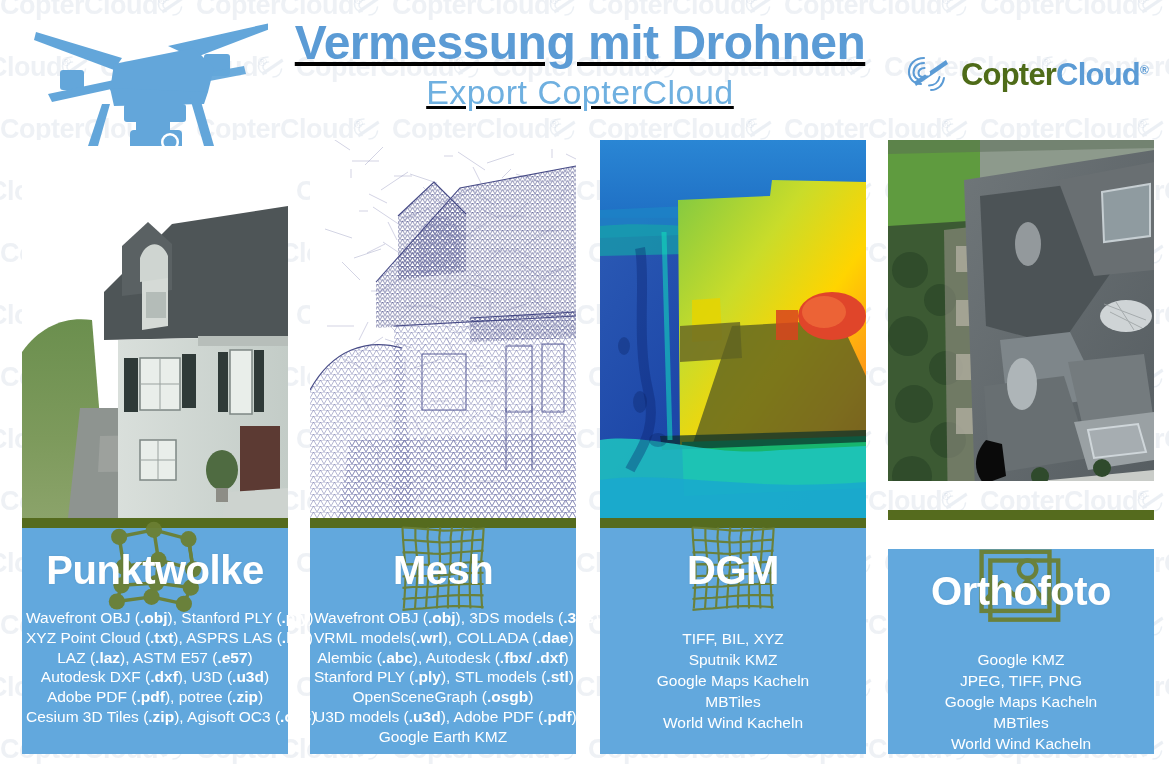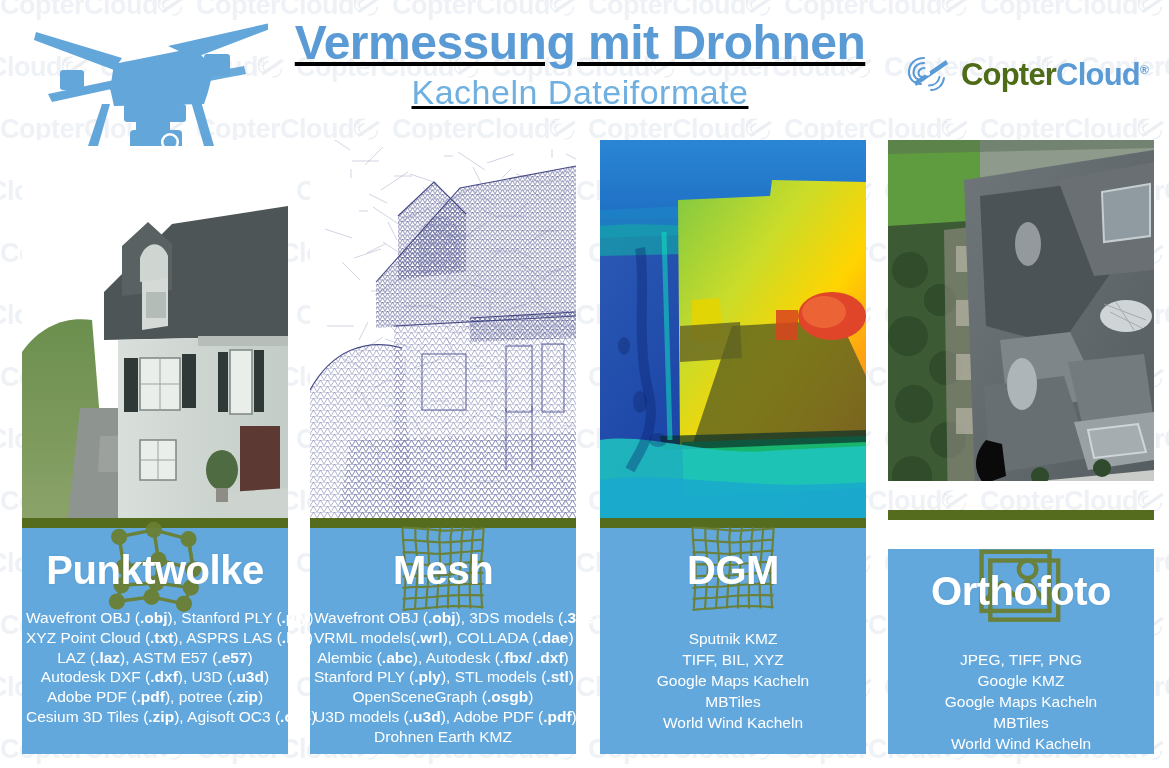--- a/index.html
+++ b/index.html
@@ -834,21 +834,21 @@
 
         <rect x="112" y="112" width="52" height="24" rx="4"></rect>
       </g>
       <circle cx="152" cy="124" r="9" fill="#ffffff"></circle>
       <circle cx="152" cy="124" r="6.5" fill="#63a6da"></circle>
     </svg>
   </div>
 
   <div class="titles">
     <div class="title-main">Vermessung mit Drohnen</div>
-    <div class="title-sub">Kacheln Dateiformate</div>
+    <div class="title-sub">Export CopterCloud</div>
   </div>
 
   <div class="logo">
     <span class="logo-mark">
       <svg viewBox="0 0 46 44" width="46" height="44">
         <g fill="none" stroke="#5b9bd5" stroke-width="2.1" stroke-linecap="round">
           <path d="M19 6 C10 6 4 12 4 20 C4 27 9 32 16 32"></path>
           <path d="M19 11 C12.5 11 8.5 15 8.5 20.5 C8.5 25 12 28 16.5 28"></path>
           <path d="M19.5 16 C16 16 13.5 18 13.5 21 C13.5 23.5 15.5 25 18 25"></path>
         </g>
@@ -1167,21 +1167,21 @@
             </svg></span>
           <div class="card-title">Mesh</div>
         </div>
         <div class="card-list">
           <div>Wavefront OBJ (<b>.obj</b>), 3DS models (<b>.3ds</b>)</div>
           <div>VRML models(<b>.wrl</b>), COLLADA (<b>.dae</b>)</div>
           <div>Alembic (<b>.abc</b>), Autodesk (<b>.fbx/ .dxf</b>)</div>
           <div>Stanford PLY (<b>.ply</b>), STL models (<b>.stl</b>)</div>
           <div>OpenSceneGraph (<b>.osgb</b>)</div>
           <div>U3D models (<b>.u3d</b>), Adobe PDF (<b>.pdf</b>)</div>
-          <div>Drohnen Earth KMZ</div>
+          <div>Google Earth KMZ</div>
         </div>
       </div>
     </div>
     <div class="card card-3">
       <div class="card-image">
         <div class="img-dgm"><svg viewBox="0 0 266 378" width="266" height="378" preserveAspectRatio="none">
             <defs>
               <linearGradient id="gBlue" x1="0" y1="0" x2="1" y2="1">
                 <stop offset="0%" stop-color="#2f5fb8"></stop>
                 <stop offset="50%" stop-color="#1d47a8"></stop>
@@ -1240,22 +1240,22 @@
               <path d="M 63.68573538389386 7 L 62.492105425205125 16.5 L 62.30104670042897 26 L 61.81044293120677 35.5 L 61.03151259024474 45 L 60.3422770336092 54.5 L 59.95806570579374 64 L 59.87472694009713 73.5 L 60.05582783012292 83" fill="none" stroke="#6b7f33" stroke-width="2"></path>
               <path d="M 7 63.68391977503639 L 16.5 62.85169370659722 L 26 62.75252692589472 L 35.5 62.320849945613034 L 45 61.55563253480436 L 54.5 60.69539187376874 L 64 60.14192270446159 L 73.5 59.9168809170781 L 83 59.99237419743405" fill="none" stroke="#6b7f33" stroke-width="2"></path>
               <path d="M 73.54002175567726 7 L 72.59004979154807 16.5 L 72.10476067953898 26 L 71.36209747109426 35.5 L 70.41730949872593 45 L 70.08137908531117 54.5 L 70.0609188750945 64 L 70.30684408985174 73.5 L 70.7449930934002 83" fill="none" stroke="#6b7f33" stroke-width="2"></path>
               <path d="M 7 74.12124313702891 L 16.5 73.22449856675239 L 26 72.85726507571341 L 35.5 72.17879470833824 L 45 71.23707840979392 L 54.5 70.61423658339906 L 64 70.34447061094484 L 73.5 70.39964243877628 L 83 70.70791245722523" fill="none" stroke="#6b7f33" stroke-width="2"></path>
               <path d="M 83.12474198729987 7 L 82.6017137045287 16.5 L 81.91582491392761 26 L 81.06439021723112 35.5 L 80.13603011127456 45 L 80.21821858176361 54.5 L 80.56545704109801 64 L 81.09319791826408 73.5 L 81.70385944474117 83" fill="none" stroke="#6b7f33" stroke-width="2"></path>
               <path d="M 7 84.28875342955367 L 16.5 83.4497887389223 L 26 82.86457198724801 L 35.5 82.03183829157665 L 45 81.0420547489833 L 54.5 80.74155517346223 L 64 80.79228318857632 L 73.5 81.1201442757795 L 83 81.61914904448508" fill="none" stroke="#6b7f33" stroke-width="2"></path>
             </svg></span>
           <div class="card-title">DGM</div>
         </div>
         <div class="card-list sparse">
+          <div>TIFF, BIL, XYZ</div>
           <div>Sputnik KMZ</div>
-          <div>TIFF, BIL, XYZ</div>
           <div>Google Maps Kacheln</div>
           <div>MBTiles</div>
           <div>World Wind Kacheln</div>
         </div>
       </div>
     </div>
     <div class="card card-4">
       <div class="card-image">
         <div class="img-ortho"><svg viewBox="0 0 266 378" width="266" height="378" preserveAspectRatio="none">
             <defs>
@@ -1319,21 +1319,21 @@
         <div class="card-title-wrap">
           <span class="card-icon"><svg viewBox="0 0 100 84" width="110" height="92">
               <rect x="22" y="16" width="62" height="54" fill="none" stroke="#6b7f33" stroke-width="4"></rect>
               <rect x="14" y="8" width="62" height="54" fill="none" stroke="#6b7f33" stroke-width="4"></rect>
               <circle cx="56" cy="24" r="8" fill="none" stroke="#6b7f33" stroke-width="4"></circle>
               <path d="M16 54 L32 36 L44 48 L56 34 L74 56" fill="none" stroke="#6b7f33" stroke-width="4" stroke-linejoin="round"></path>
             </svg></span>
           <div class="card-title">Orthofoto</div>
         </div>
         <div class="card-list sparse">
+          <div>Google KMZ</div>
           <div>JPEG, TIFF, PNG</div>
-          <div>Google KMZ</div>
           <div>Google Maps Kacheln</div>
           <div>MBTiles</div>
           <div>World Wind Kacheln</div>
         </div>
       </div>
     </div>
   </div>
 
 </body></html>

